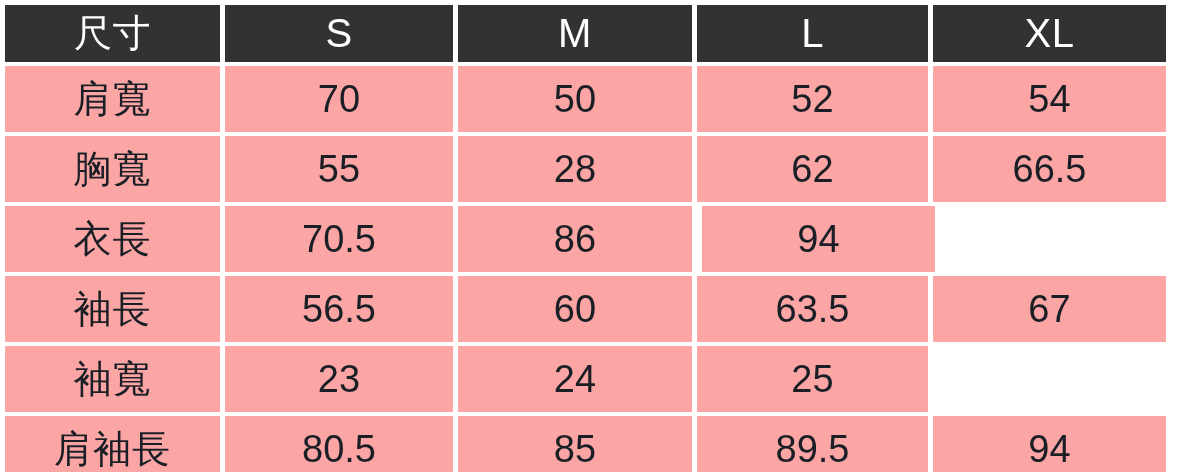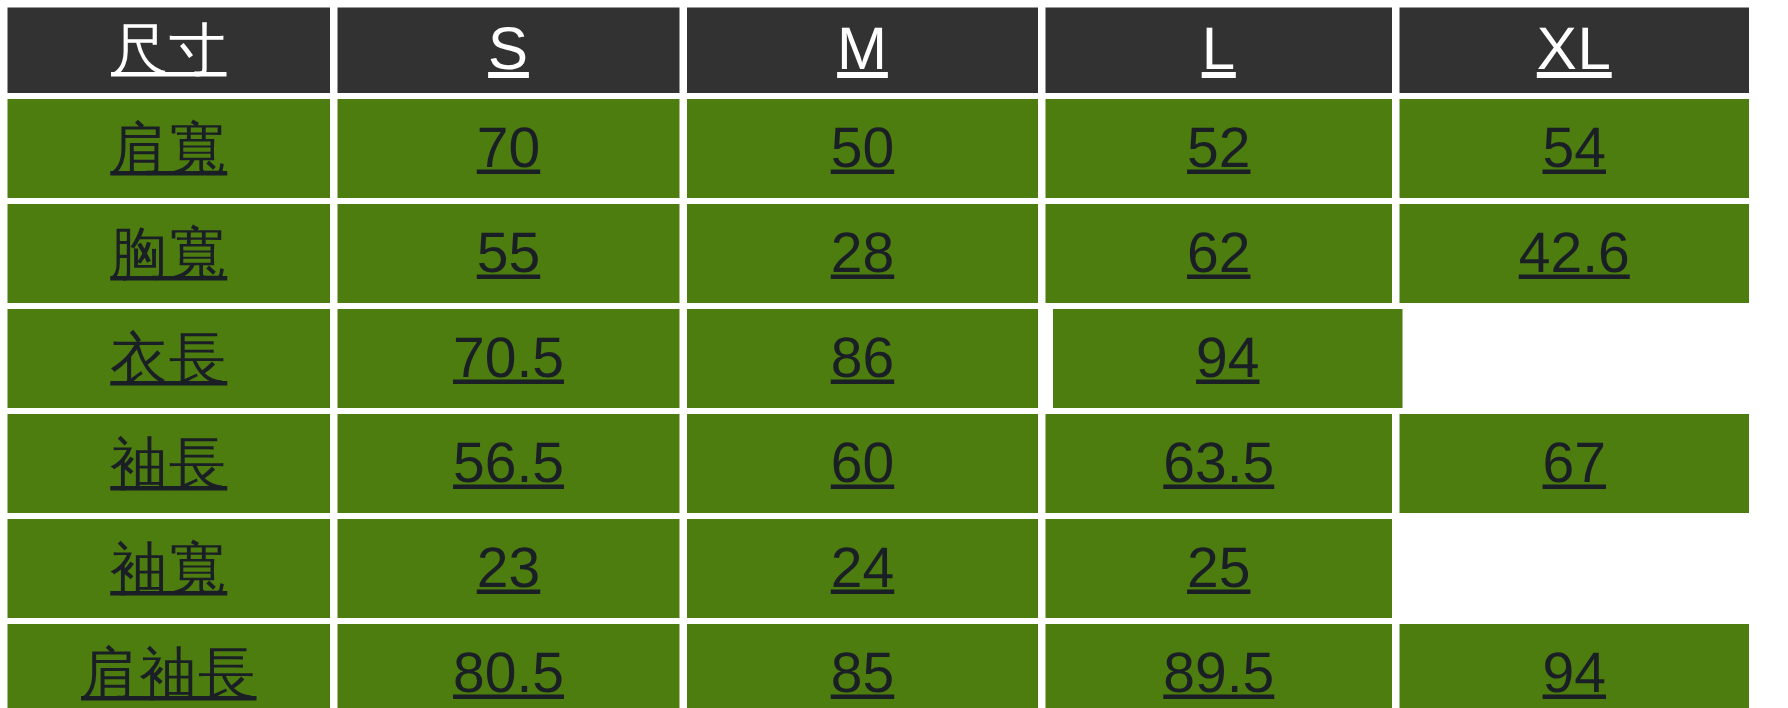--- a/index.html
+++ b/index.html
@@ -40,21 +40,20 @@
     margin-bottom: 4px;
   }
 
   .cell {
     display: flex;
     align-items: center;
     justify-content: center;
     box-sizing: border-box;
     overflow: hidden;
     white-space: nowrap;
-    text-decoration: underline;
   }
 
   
   .col-0 { width: 215px; flex: 0 0 215px; }
   .col-1 { width: 228px; flex: 0 0 228px; }
   .col-2 { width: 234px; flex: 0 0 234px; }
   .col-3 { width: 231px; flex: 0 0 231px; }
   .col-4 { width: 233px; flex: 0 0 233px; }
 
   .gap { flex: 0 0 5px; width: 5px; }
@@ -65,21 +64,21 @@
     font-size: 40px;
     font-weight: 400;
     letter-spacing: 0.5px;
   }
 
   .header-cell.label-head {
     font-size: 38px;
   }
 
   .data-cell {
-    background: #4d7c0f;
+    background: #fca5a5;
     color: #1a1f26;
     font-size: 38px;
     font-weight: 400;
   }
 
   .data-cell.row-label {
     font-size: 38px;
     letter-spacing: 1px;
   }
 </style>
@@ -114,21 +113,21 @@
 
   <div class="row data-row">
     <div class="cell data-cell row-label col-0">胸寬</div>
     <div class="gap"></div>
     <div class="cell data-cell col-1">55</div>
     <div class="gap"></div>
     <div class="cell data-cell col-2">28</div>
     <div class="gap"></div>
     <div class="cell data-cell col-3">62</div>
     <div class="gap"></div>
-    <div class="cell data-cell col-4">42.6</div>
+    <div class="cell data-cell col-4">66.5</div>
   </div>
 
   <div class="row data-row">
     <div class="cell data-cell row-label col-0">衣長</div>
     <div class="gap"></div>
     <div class="cell data-cell col-1">70.5</div>
     <div class="gap"></div>
     <div class="cell data-cell col-2">86</div>
     <div class="gap"></div>
     <div class="gap"></div>

